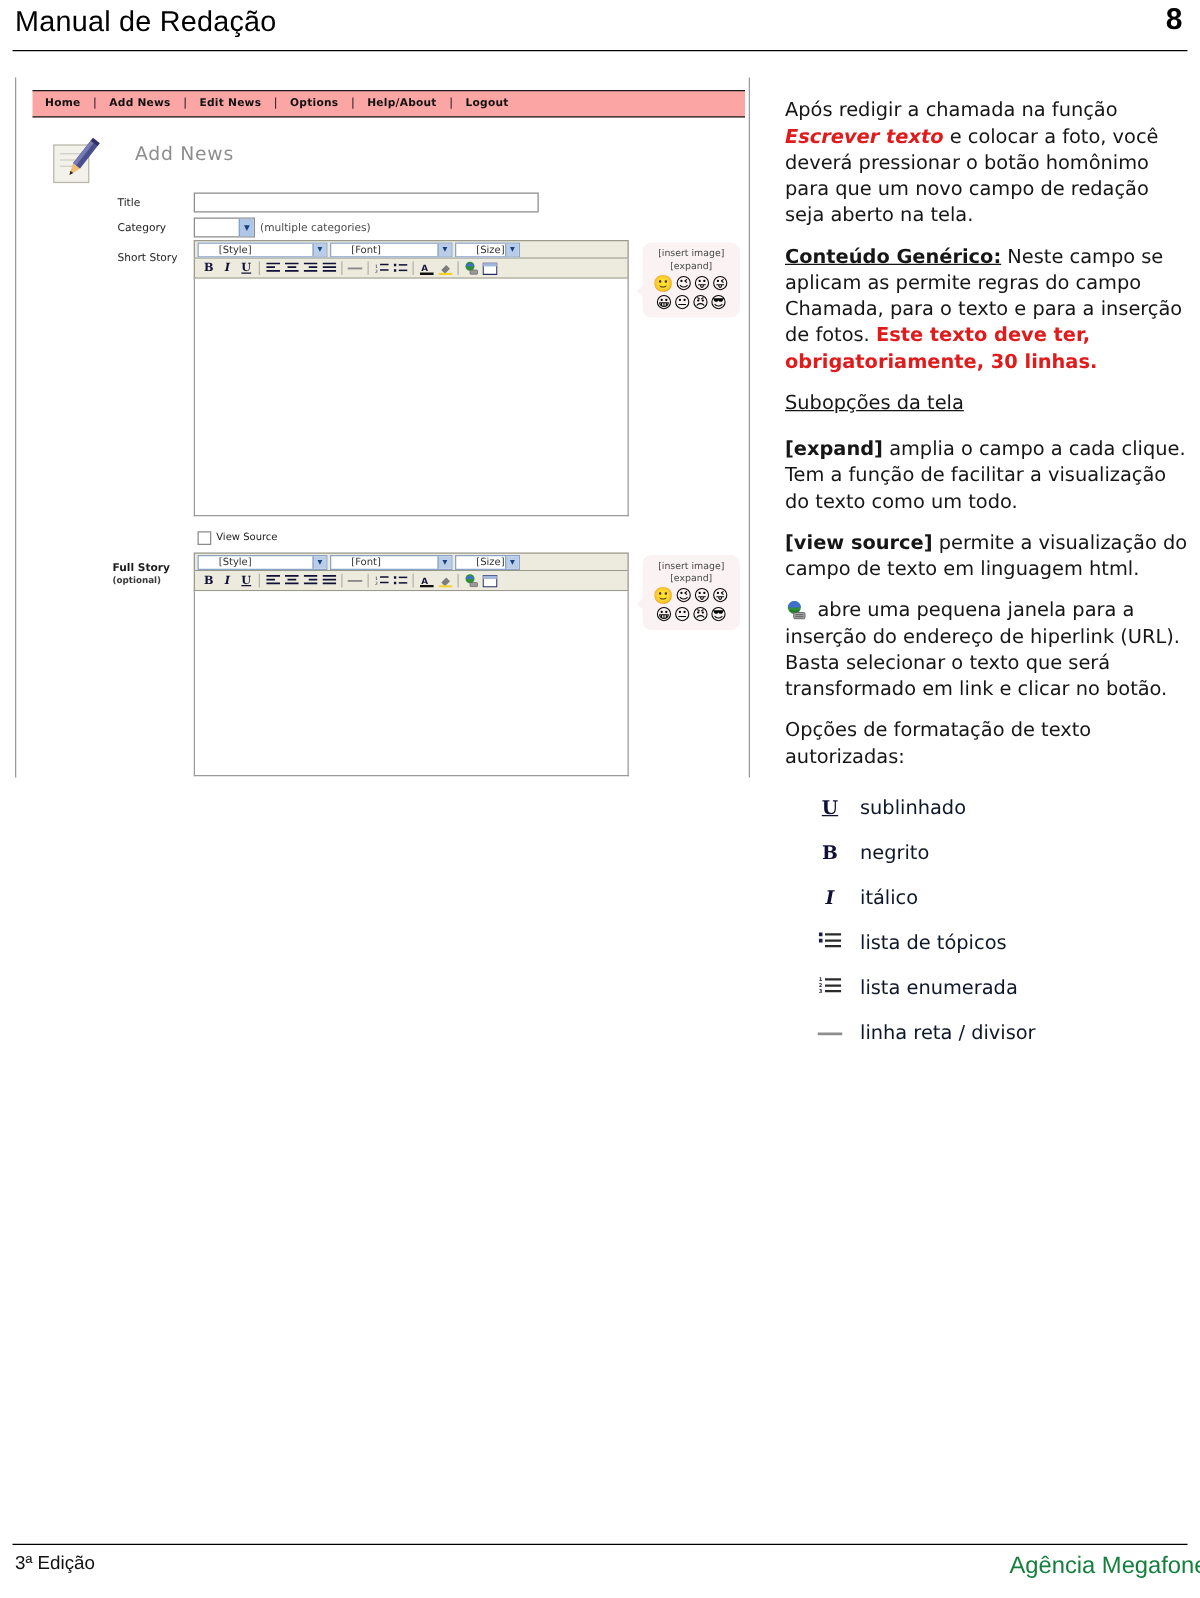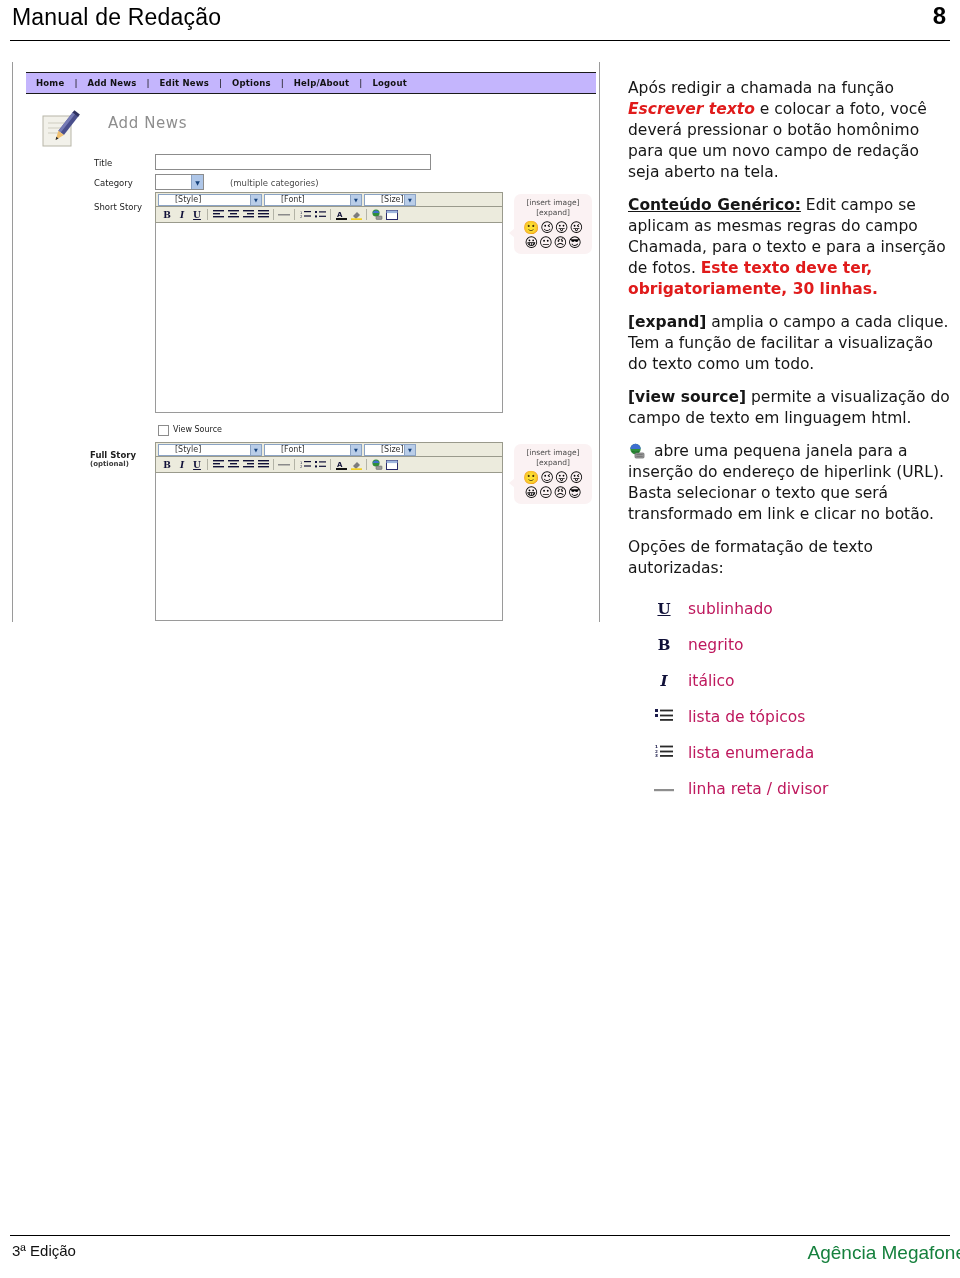--- a/index.html
+++ b/index.html
@@ -40,21 +40,21 @@
   .shot .frame-left{
     position:absolute; left:0; top:0; bottom:0; width:1px; background:#9a9a9a;
   }
   .shot .frame-right{
     position:absolute; right:0; top:0; bottom:0; width:1px; background:#9a9a9a;
   }
 
   .navbar{
     position:absolute; left:14px; top:10px; width:570px; height:20px;
     border-top:1.5px solid #1a1a1a; border-bottom:1.5px solid #1a1a1a;
-    background:#c4b5fd;
+    background:#fca5a5;
     display:flex; align-items:center;
   }
   .navbar .nav-item{
     font-size:8.5px; font-weight:bold; color:#111;
     padding:0 10px; white-space:nowrap; letter-spacing:.2px;
   }
   .navbar .nav-sep{ color:#111; font-size:9px; }
 
   .shot-title-row{
     position:absolute; left:28px; top:46px; width:540px; height:46px;
@@ -80,21 +80,21 @@
     display:flex; align-items:center; justify-content:flex-end;
     font-size:8px; color:#222;
   }
   .sel .arrow{
     width:11px; height:100%; background:#aec6e8;
     border-left:1px solid #8ba3c4;
     display:flex; align-items:center; justify-content:center;
     color:#15427c; font-size:6px;
   }
   .hint{
-    position:absolute; font-size:8.5px; color:#4a4a4a;margin-left:22px;
+    position:absolute; font-size:8.5px; color:#4a4a4a;
   }
 
   
   .editor{ position:absolute; }
   .editor .ed-toolbar-1{
     position:absolute; left:0; top:0; height:15px; width:100%;
     background:#ecebdd; border:1px solid #9a9a8c; box-sizing:border-box;
     display:flex; align-items:center; gap:2px; padding-left:2px;
   }
   .editor .ed-toolbar-2{
@@ -167,21 +167,21 @@
 
   .fmt-list{ margin:4px 0 0 26px; }
   .fmt-row{
     display:flex; align-items:center; gap:14px; height:36px;
   }
   .fmt-ico{
     width:20px; text-align:center;
     font-size:15px; color:#101038; font-weight:bold;
     font-family:"DejaVu Serif", serif;
   }
-  .fmt-txt{ font-size:15.5px; color:#be185d; }
+  .fmt-txt{ font-size:15.5px; color:#0f172a; }
 
   .globe-inline{
     display:inline-block; width:18px; height:16px; vertical-align:-3px; margin-right:8px;
   }
 
   
   .footer-rule{
     position:absolute; left:10px; bottom:42px; width:940px;
     border-top:1.5px solid #000;
   }
@@ -499,23 +499,24 @@
   </div>
 </div>
 
 <div class="col">
 
   <p>
     <span>Após redigir a chamada na função </span><span class="red b i">Escrever texto</span><span> e colocar a foto, você deverá pressionar o botão homônimo para que um novo campo de redação seja aberto na tela.</span>
   </p>
 
   <p>
-    <span class="b u">Conteúdo Genérico:</span><span> Edit campo se aplicam as mesmas regras do campo Chamada, para o texto e para a inserção de fotos. </span><span class="red-strong">Este texto deve ter, obrigatoriamente, 30 linhas.</span>
+    <span class="b u">Conteúdo Genérico:</span><span> Neste campo se aplicam as permite regras do campo Chamada, para o texto e para a inserção de fotos. </span><span class="red-strong">Este texto deve ter, obrigatoriamente, 30 linhas.</span>
   </p>
 
+  <div class="heading-u">Subopções da tela</div>
 
   <p>
     <span class="mono-b">[expand]</span><span> amplia o campo a cada clique. Tem a função de facilitar a visualização do texto como um todo.</span>
   </p>
 
   <p>
     <span class="mono-b">[view source]</span><span> permite a visualização do campo de texto em linguagem html.</span>
   </p>
 
   <p>

